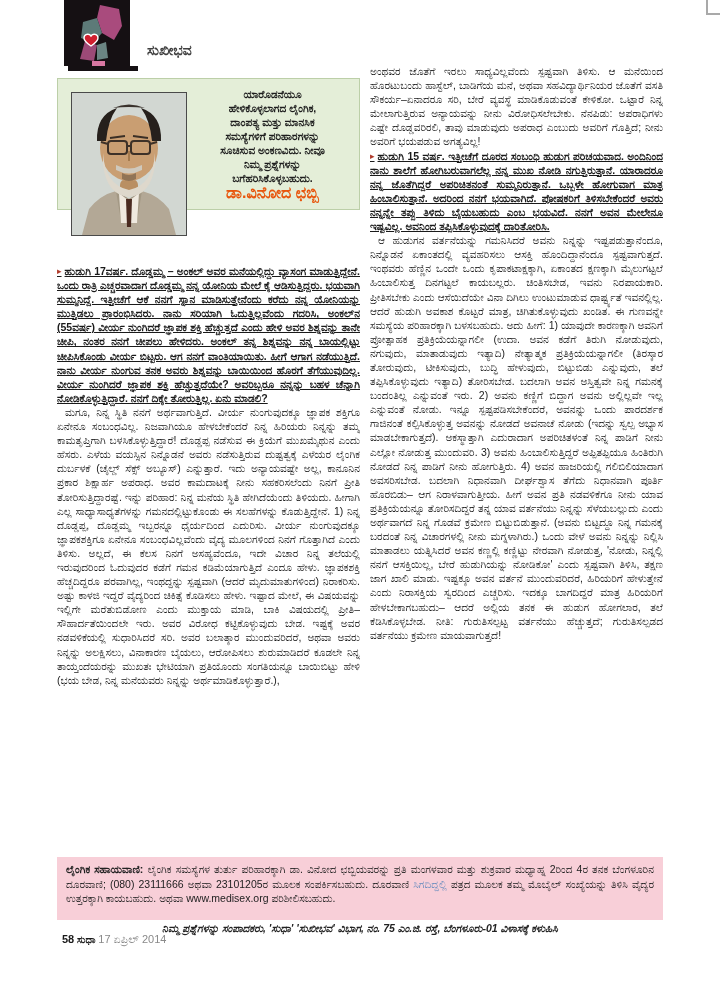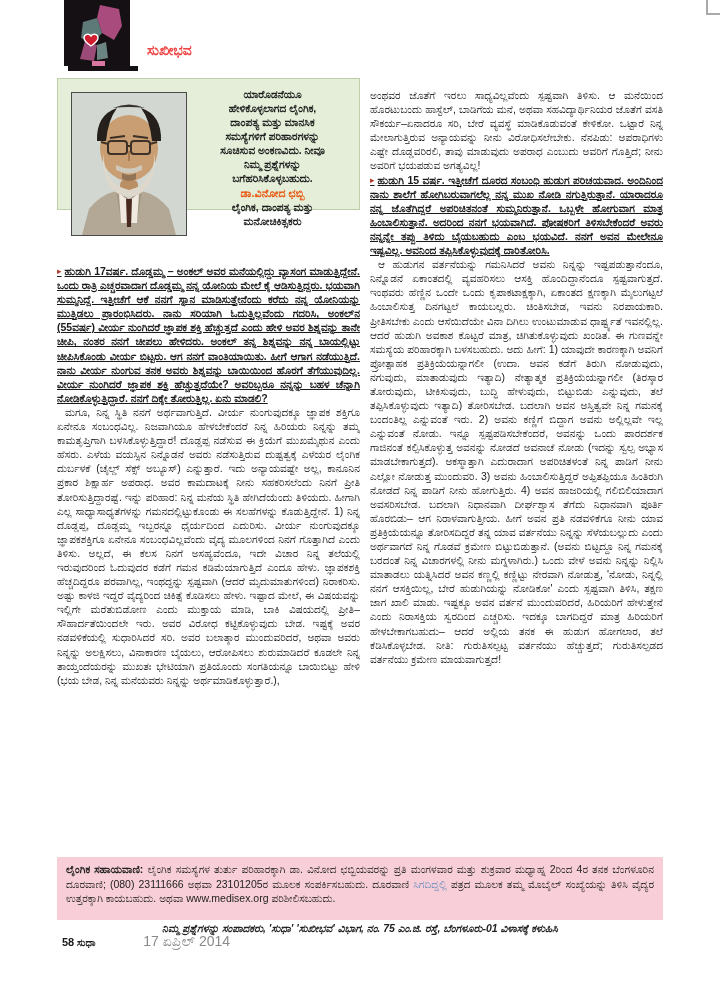--- a/index.html
+++ b/index.html
@@ -6,47 +6,47 @@
   body{
     width:720px;height:1002px;background:#f4f4f2;
     font-family:"Liberation Sans","DejaVu Sans",sans-serif;
     position:relative;overflow:hidden;
   }
   .page{position:absolute;left:0;top:0;width:720px;height:1002px;background:#ffffff;}
 
   
   .logo-box{position:absolute;left:64px;top:0;width:66px;height:66px;background:#151013;}
   .logo-base{position:absolute;left:68px;top:66px;width:70px;height:5px;background:#151013;}
-  .mast-title{position:absolute;left:147px;top:42px;font-size:14px;font-weight:bold;color:#ef4444;}
+  .mast-title{position:absolute;left:147px;top:42px;font-size:14px;font-weight:bold;color:#404040;}
   .corner-box{position:absolute;left:706px;top:-5px;width:18px;height:16px;border:2px solid #a9a9a9;background:#fff;}
 
   
   .intro-box{
     position:absolute;left:57px;top:78px;width:303px;height:132px;
     background:#e4eed8;border:1px solid #bccfa8;box-sizing:border-box;
   }
   .photo{
     position:absolute;left:13px;top:13px;width:116px;height:144px;
     border:1px solid #4a4a4a;box-sizing:border-box;background:#d7dcd8;overflow:hidden;
   }
   .intro-text{
     position:absolute;left:132px;top:8px;width:165px;height:154px;
     text-align:center;font-size:10.5px;line-height:14px;color:#1d1d1d;font-weight:bold;
   }
   .intro-lead{white-space:pre-line;display:block;}
-  .author-name{display:block;color:#e8560d;font-size:11px;font-weight:bold;margin-top:1px;}
+  .author-name{display:block;color:#e8560d;font-size:16px;font-weight:bold;margin-top:1px;}
   .author-title{display:block;white-space:pre-line;font-weight:bold;}
 
   
   .col{
     position:absolute;text-align:justify;color:#1a1a1a;
     font-size:10.5px;line-height:14.1px;overflow:hidden;
   }
   .col-left{left:57px;top:264px;width:303px;height:604px;}
-  .col-right{left:370px;top:64px;width:293px;height:792px;margin-top:24px;}
+  .col-right{left:370px;top:64px;width:293px;height:792px;}
   .col p{margin:0;}
   p.question{font-weight:bold;text-decoration:underline;}
   p.answer{text-indent:8px;}
   p.answer-cont{text-indent:0;}
   .q-marker{color:#b03a2a;font-size:9px;margin-right:3px;vertical-align:1px;}
 
   
   .helpline{
     position:absolute;left:57px;top:857px;width:606px;height:63px;
     background:#f8cfd8;box-sizing:border-box;padding:5px 9px 12px 9px;
@@ -56,21 +56,21 @@
   .helpline .hl-blue{color:#6f8fbf;}
 
   .address-line{
     position:absolute;left:57px;top:922px;width:606px;text-align:center;
     font-size:10.5px;font-weight:bold;color:#222;font-style:italic;
   }
 
   .page-footer{position:absolute;left:62px;top:933px;font-size:10px;color:#1a1a1a;}
   .pf-num{font-weight:bold;font-size:11px;}
   .pf-mag{font-weight:bold;}
-  .pf-date{color:#8a8a8a;font-size:14px;margin-left:45px;}
+  .pf-date{color:#8a8a8a;font-size:11px;}
 </style>
 </head>
 <body>
 
 <div class="page">
 
   <div class="logo-box">
     <svg width="66" height="66" viewBox="0 0 66 66">
       <rect width="66" height="66" fill="#151013"></rect>
       <path d="M36,5 L55,9 L58,26 L50,40 L38,33 L33,18 Z" fill="#a94b7d"></path>
@@ -124,22 +124,20 @@
     </div>
     <div class="intro-text">
       <span class="intro-lead">ಯಾರೊಡನೆಯೂ
 ಹೇಳಿಕೊಳ್ಳಲಾಗದ ಲೈಂಗಿಕ,
 ದಾಂಪತ್ಯ ಮತ್ತು ಮಾನಸಿಕ
 ಸಮಸ್ಯೆಗಳಿಗೆ ಪರಿಹಾರಗಳನ್ನು
 ಸೂಚಿಸುವ ಅಂಕಣವಿದು. ನೀವೂ
 ನಿಮ್ಮ ಪ್ರಶ್ನೆಗಳನ್ನು
 ಬಗೆಹರಿಸಿಕೊಳ್ಳಬಹುದು.</span>
       <span class="author-name">ಡಾ.ವಿನೋದ ಛಬ್ಬಿ</span>
-      <span class="author-title">ಲೈಂಗಿಕ, ದಾಂಪತ್ಯ ಮತ್ತು
-ಮನೋಚಿಕಿತ್ಸಕರು</span>
     </div>
   </div>
 
   <div class="col col-left">
     <p class="question"><span class="q-marker">▸</span><span>ಹುಡುಗಿ 17ವರ್ಷ. ದೊಡ್ಡಮ್ಮ – ಅಂಕಲ್ ಅವರ ಮನೆಯಲ್ಲಿದ್ದು ವ್ಯಾಸಂಗ ಮಾಡುತ್ತಿದ್ದೇನೆ. ಒಂದು ರಾತ್ರಿ ಎಚ್ಚರವಾದಾಗ ದೊಡ್ಡಮ್ಮ ನನ್ನ ಯೋನಿಯ ಮೇಲೆ ಕೈ ಆಡಿಸುತ್ತಿದ್ದರು. ಭಯವಾಗಿ ಸುಮ್ಮನಿದ್ದೆ. ಇತ್ತೀಚೆಗೆ ಆಕೆ ನನಗೆ ಸ್ನಾನ ಮಾಡಿಸುತ್ತೇನೆಂದು ಕರೆದು ನನ್ನ ಯೋನಿಯನ್ನು ಮುತ್ತಿಡಲು ಪ್ರಾರಂಭಿಸಿದರು. ನಾನು ಸರಿಯಾಗಿ ಓದುತ್ತಿಲ್ಲವೆಂದು ಗದರಿಸಿ, ಅಂಕಲ್‌ನ (55ವರ್ಷ) ವೀರ್ಯ ನುಂಗಿದರೆ ಜ್ಞಾಪಕ ಶಕ್ತಿ ಹೆಚ್ಚುತ್ತದೆ ಎಂದು ಹೇಳಿ ಅವರ ಶಿಶ್ನವನ್ನು ತಾನೇ ಚೀಪಿ, ನಂತರ ನನಗೆ ಚೀಪಲು ಹೇಳಿದರು. ಅಂಕಲ್ ತನ್ನ ಶಿಶ್ನವನ್ನು ನನ್ನ ಬಾಯಲ್ಲಿಟ್ಟು ಚೀಪಿಸಿಕೊಂಡು ವೀರ್ಯ ಬಿಟ್ಟರು. ಆಗ ನನಗೆ ವಾಂತಿಯಾಯಿತು. ಹೀಗೆ ಆಗಾಗ ನಡೆಯುತ್ತಿದೆ. ನಾನು ವೀರ್ಯ ನುಂಗುವ ತನಕ ಅವರು ಶಿಶ್ನವನ್ನು ಬಾಯಿಯಿಂದ ಹೊರಗೆ ತೆಗೆಯುವುದಿಲ್ಲ. ವೀರ್ಯ ನುಂಗಿದರೆ ಜ್ಞಾಪಕ ಶಕ್ತಿ ಹೆಚ್ಚುತ್ತದೆಯೇ? ಅವರಿಬ್ಬರೂ ನನ್ನನ್ನು ಬಹಳ ಚೆನ್ನಾಗಿ ನೋಡಿಕೊಳ್ಳುತ್ತಿದ್ದಾರೆ. ನನಗೆ ದಿಕ್ಕೇ ತೋರುತ್ತಿಲ್ಲ. ಏನು ಮಾಡಲಿ?</span></p>
     <p class="answer">ಮಗೂ, ನಿನ್ನ ಸ್ಥಿತಿ ನನಗೆ ಅರ್ಥವಾಗುತ್ತಿದೆ. ವೀರ್ಯ ನುಂಗುವುದಕ್ಕೂ ಜ್ಞಾಪಕ ಶಕ್ತಿಗೂ ಏನೇನೂ ಸಂಬಂಧವಿಲ್ಲ. ನಿಜವಾಗಿಯೂ ಹೇಳಬೇಕೆಂದರೆ ನಿನ್ನ ಹಿರಿಯರು ನಿನ್ನನ್ನು ತಮ್ಮ ಕಾಮತೃಪ್ತಿಗಾಗಿ ಬಳಸಿಕೊಳ್ಳುತ್ತಿದ್ದಾರೆ! ದೊಡ್ಡಪ್ಪ ನಡೆಸುವ ಈ ಕ್ರಿಯೆಗೆ ಮುಖಮೈಥುನ ಎಂದು ಹೆಸರು. ಎಳೆಯ ವಯಸ್ಸಿನ ನಿನ್ನೊಡನೆ ಅವರು ನಡೆಸುತ್ತಿರುವ ದುಷ್ಟತ್ವಕ್ಕೆ ಎಳೆಯರ ಲೈಂಗಿಕ ದುರ್ಬಳಕೆ (ಚೈಲ್ಡ್ ಸೆಕ್ಸ್ ಅಬ್ಯೂಸ್) ಎನ್ನುತ್ತಾರೆ. ಇದು ಅನ್ಯಾಯವಷ್ಟೇ ಅಲ್ಲ, ಕಾನೂನಿನ ಪ್ರಕಾರ ಶಿಕ್ಷಾರ್ಹ ಅಪರಾಧ. ಅವರ ಕಾಮದಾಟಕ್ಕೆ ನೀನು ಸಹಕರಿಸಲೆಂದು ನಿನಗೆ ಪ್ರೀತಿ ತೋರಿಸುತ್ತಿದ್ದಾರಷ್ಟೆ. ಇನ್ನು ಪರಿಹಾರ: ನಿನ್ನ ಮನೆಯ ಸ್ಥಿತಿ ಹೇಗಿದೆಯೆಂದು ತಿಳಿಯದು. ಹೀಗಾಗಿ ಎಲ್ಲ ಸಾಧ್ಯಾಸಾಧ್ಯತೆಗಳನ್ನು ಗಮನದಲ್ಲಿಟ್ಟುಕೊಂಡು ಈ ಸಲಹೆಗಳನ್ನು ಕೊಡುತ್ತಿದ್ದೇನೆ. 1) ನಿನ್ನ ದೊಡ್ಡಪ್ಪ, ದೊಡ್ಡಮ್ಮ ಇಬ್ಬರನ್ನೂ ಧೈರ್ಯದಿಂದ ಎದುರಿಸು. ವೀರ್ಯ ನುಂಗುವುದಕ್ಕೂ ಜ್ಞಾಪಕಶಕ್ತಿಗೂ ಏನೇನೂ ಸಂಬಂಧವಿಲ್ಲವೆಂದು ವೈದ್ಯ ಮೂಲಗಳಿಂದ ನಿನಗೆ ಗೊತ್ತಾಗಿದೆ ಎಂದು ತಿಳಿಸು. ಅಲ್ಲದೆ, ಈ ಕೆಲಸ ನಿನಗೆ ಅಸಹ್ಯವೆಂದೂ, ಇದೇ ವಿಚಾರ ನಿನ್ನ ತಲೆಯಲ್ಲಿ ಇರುವುದರಿಂದ ಓದುವುದರ ಕಡೆಗೆ ಗಮನ ಕಡಿಮೆಯಾಗುತ್ತಿದೆ ಎಂದೂ ಹೇಳು. ಜ್ಞಾಪಕಶಕ್ತಿ ಹೆಚ್ಚದಿದ್ದರೂ ಪರವಾಗಿಲ್ಲ, ಇಂಥದ್ದನ್ನು ಸ್ಪಷ್ಟವಾಗಿ (ಆದರೆ ಮೃದುಮಾತುಗಳಿಂದ) ನಿರಾಕರಿಸು. ಅಷ್ಟು ಕಾಳಜಿ ಇದ್ದರೆ ವೈದ್ಯರಿಂದ ಚಿಕಿತ್ಸೆ ಕೊಡಿಸಲು ಹೇಳು. ಇಷ್ಟಾದ ಮೇಲೆ, ಈ ವಿಷಯವನ್ನು ಇಲ್ಲಿಗೇ ಮರೆತುಬಿಡೋಣ ಎಂದು ಮುಕ್ತಾಯ ಮಾಡಿ, ಬಾಕಿ ವಿಷಯದಲ್ಲಿ ಪ್ರೀತಿ–ಸೌಹಾರ್ದತೆಯಿಂದಲೇ ಇರು. ಅವರ ವಿರೋಧ ಕಟ್ಟಿಕೊಳ್ಳುವುದು ಬೇಡ. ಇಷ್ಟಕ್ಕೆ ಅವರ ನಡವಳಿಕೆಯಲ್ಲಿ ಸುಧಾರಿಸಿದರೆ ಸರಿ. ಅವರ ಬಲಾತ್ಕಾರ ಮುಂದುವರಿದರೆ, ಅಥವಾ ಅವರು ನಿನ್ನನ್ನು ಅಲಕ್ಷಿಸಲು, ವಿನಾಕಾರಣ ಬೈಯಲು, ಆರೋಪಿಸಲು ಶುರುಮಾಡಿದರೆ ಕೂಡಲೇ ನಿನ್ನ ತಾಯ್ತಂದೆಯರನ್ನು ಮುಖತಃ ಭೇಟಿಯಾಗಿ ಪ್ರತಿಯೊಂದು ಸಂಗತಿಯನ್ನೂ ಬಾಯಿಬಿಟ್ಟು ಹೇಳಿ (ಭಯ ಬೇಡ, ನಿನ್ನ ಮನೆಯವರು ನಿನ್ನನ್ನು ಅರ್ಥಮಾಡಿಕೊಳ್ಳುತ್ತಾರೆ.),</p>
   </div>
 
   <div class="col col-right">
     <p class="answer-cont">ಅಂಥವರ ಜೊತೆಗೆ ಇರಲು ಸಾಧ್ಯವಿಲ್ಲವೆಂದು ಸ್ಪಷ್ಟವಾಗಿ ತಿಳಿಸು. ಆ ಮನೆಯಿಂದ ಹೊರಟುಬಂದು ಹಾಸ್ಟೆಲ್, ಬಾಡಿಗೆಯ ಮನೆ, ಅಥವಾ ಸಹವಿದ್ಯಾರ್ಥಿನಿಯರ ಜೊತೆಗೆ ವಸತಿ ಸೌಕರ್ಯ–ಏನಾದರೂ ಸರಿ, ಬೇರೆ ವ್ಯವಸ್ಥೆ ಮಾಡಿಕೊಡುವಂತೆ ಕೇಳಿಕೋ. ಒಟ್ಟಾರೆ ನಿನ್ನ ಮೇಲಾಗುತ್ತಿರುವ ಅನ್ಯಾಯವನ್ನು ನೀನು ವಿರೋಧಿಸಲೇಬೇಕು. ನೆನಪಿಡು: ಅಪರಾಧಿಗಳು ಎಷ್ಟೇ ದೊಡ್ಡವರಿರಲಿ, ತಾವು ಮಾಡುವುದು ಅಪರಾಧ ಎಂಬುದು ಅವರಿಗೆ ಗೊತ್ತಿದೆ; ನೀನು ಅವರಿಗೆ ಭಯಪಡುವ ಅಗತ್ಯವಿಲ್ಲ!</p>

